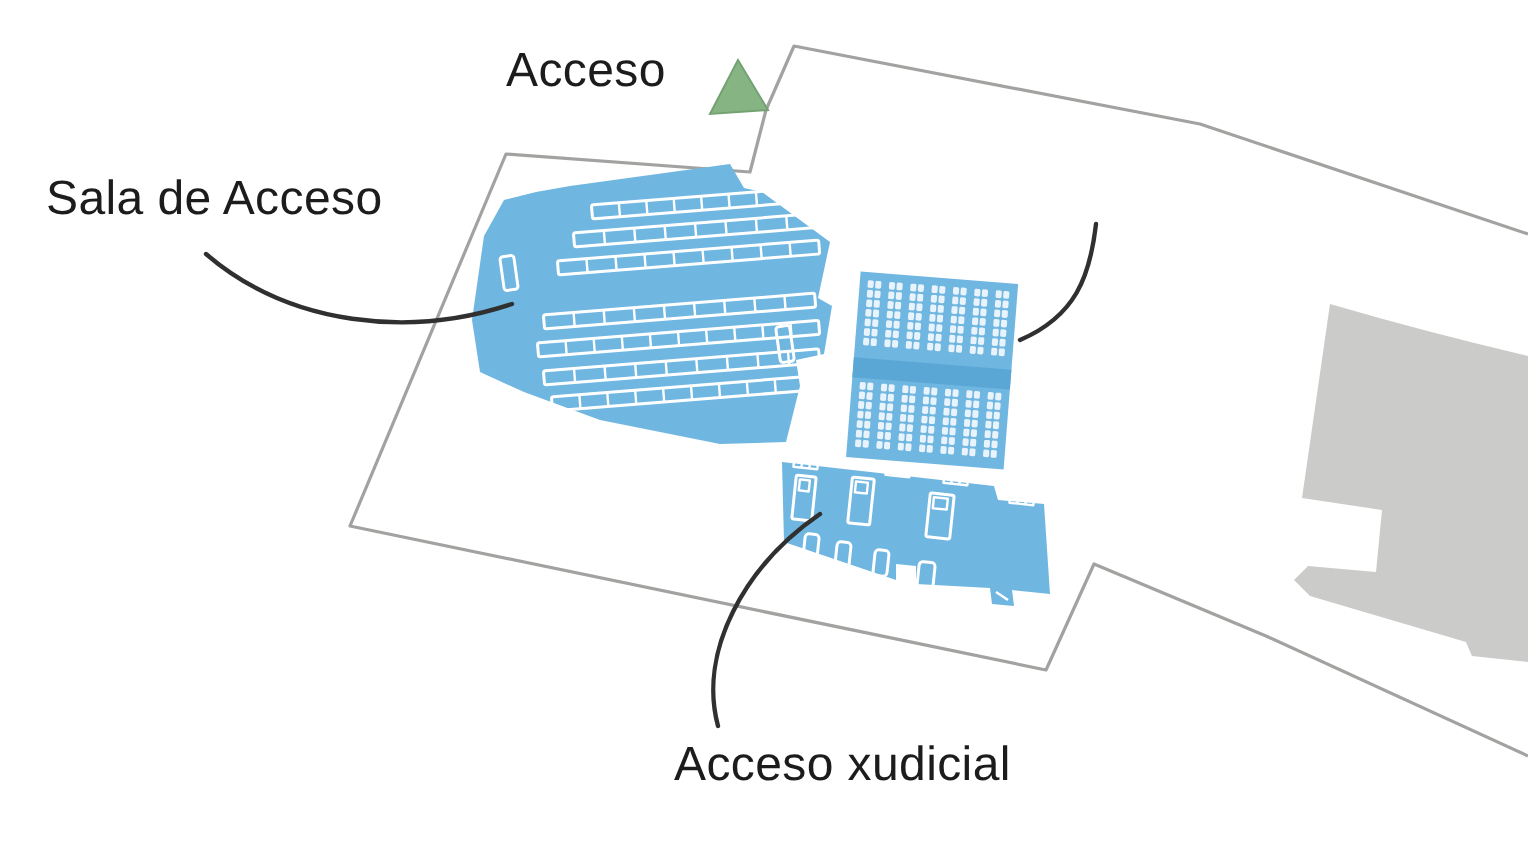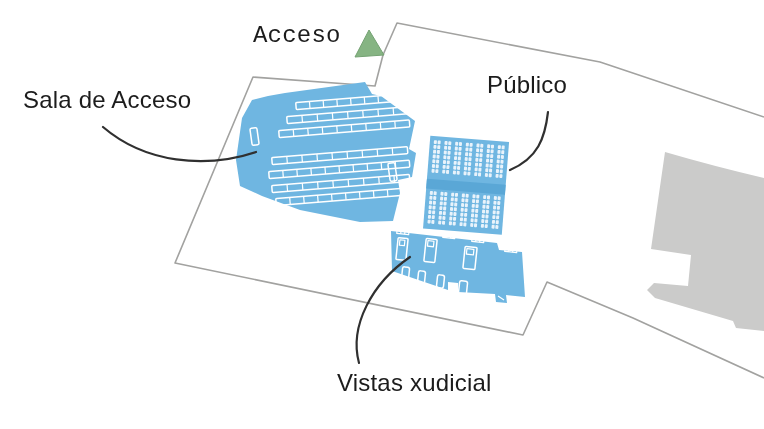--- a/index.html
+++ b/index.html
@@ -365,17 +365,16 @@
           <line x1="513" y1="246" x2="513" y2="252" class="furn furn-thin"></line>
         </g>
         <line x1="498" y1="296" x2="504" y2="300" class="furn furn-thin"></line>
       </g>
 
     <path class="leader" d="M103,127 C145,163 205,169 256,152"></path>
     <path class="leader" d="M548,112 C545,138 538,158 510,170"></path>
     <path class="leader" d="M359,363 C349,326 372,283 410,257"></path>
   </svg>
 
-  <div class="map-label" style="left:253px;top:23px;font-family:Liberation Mono, monospace;">Acceso</div>
+  <div class="map-label" style="left:253px;top:23px;">Acceso</div>
   <div class="map-label" style="left:23px;top:87px;">Sala de Acceso</div>
-  <div class="map-label" style="left:487px;top:72px;">Público</div>
-  <div class="map-label" style="left:337px;top:370px;">Vistas xudicial</div>
+  <div class="map-label" style="left:337px;top:370px;">Acceso xudicial</div>
 </div>
 
 </body></html>

